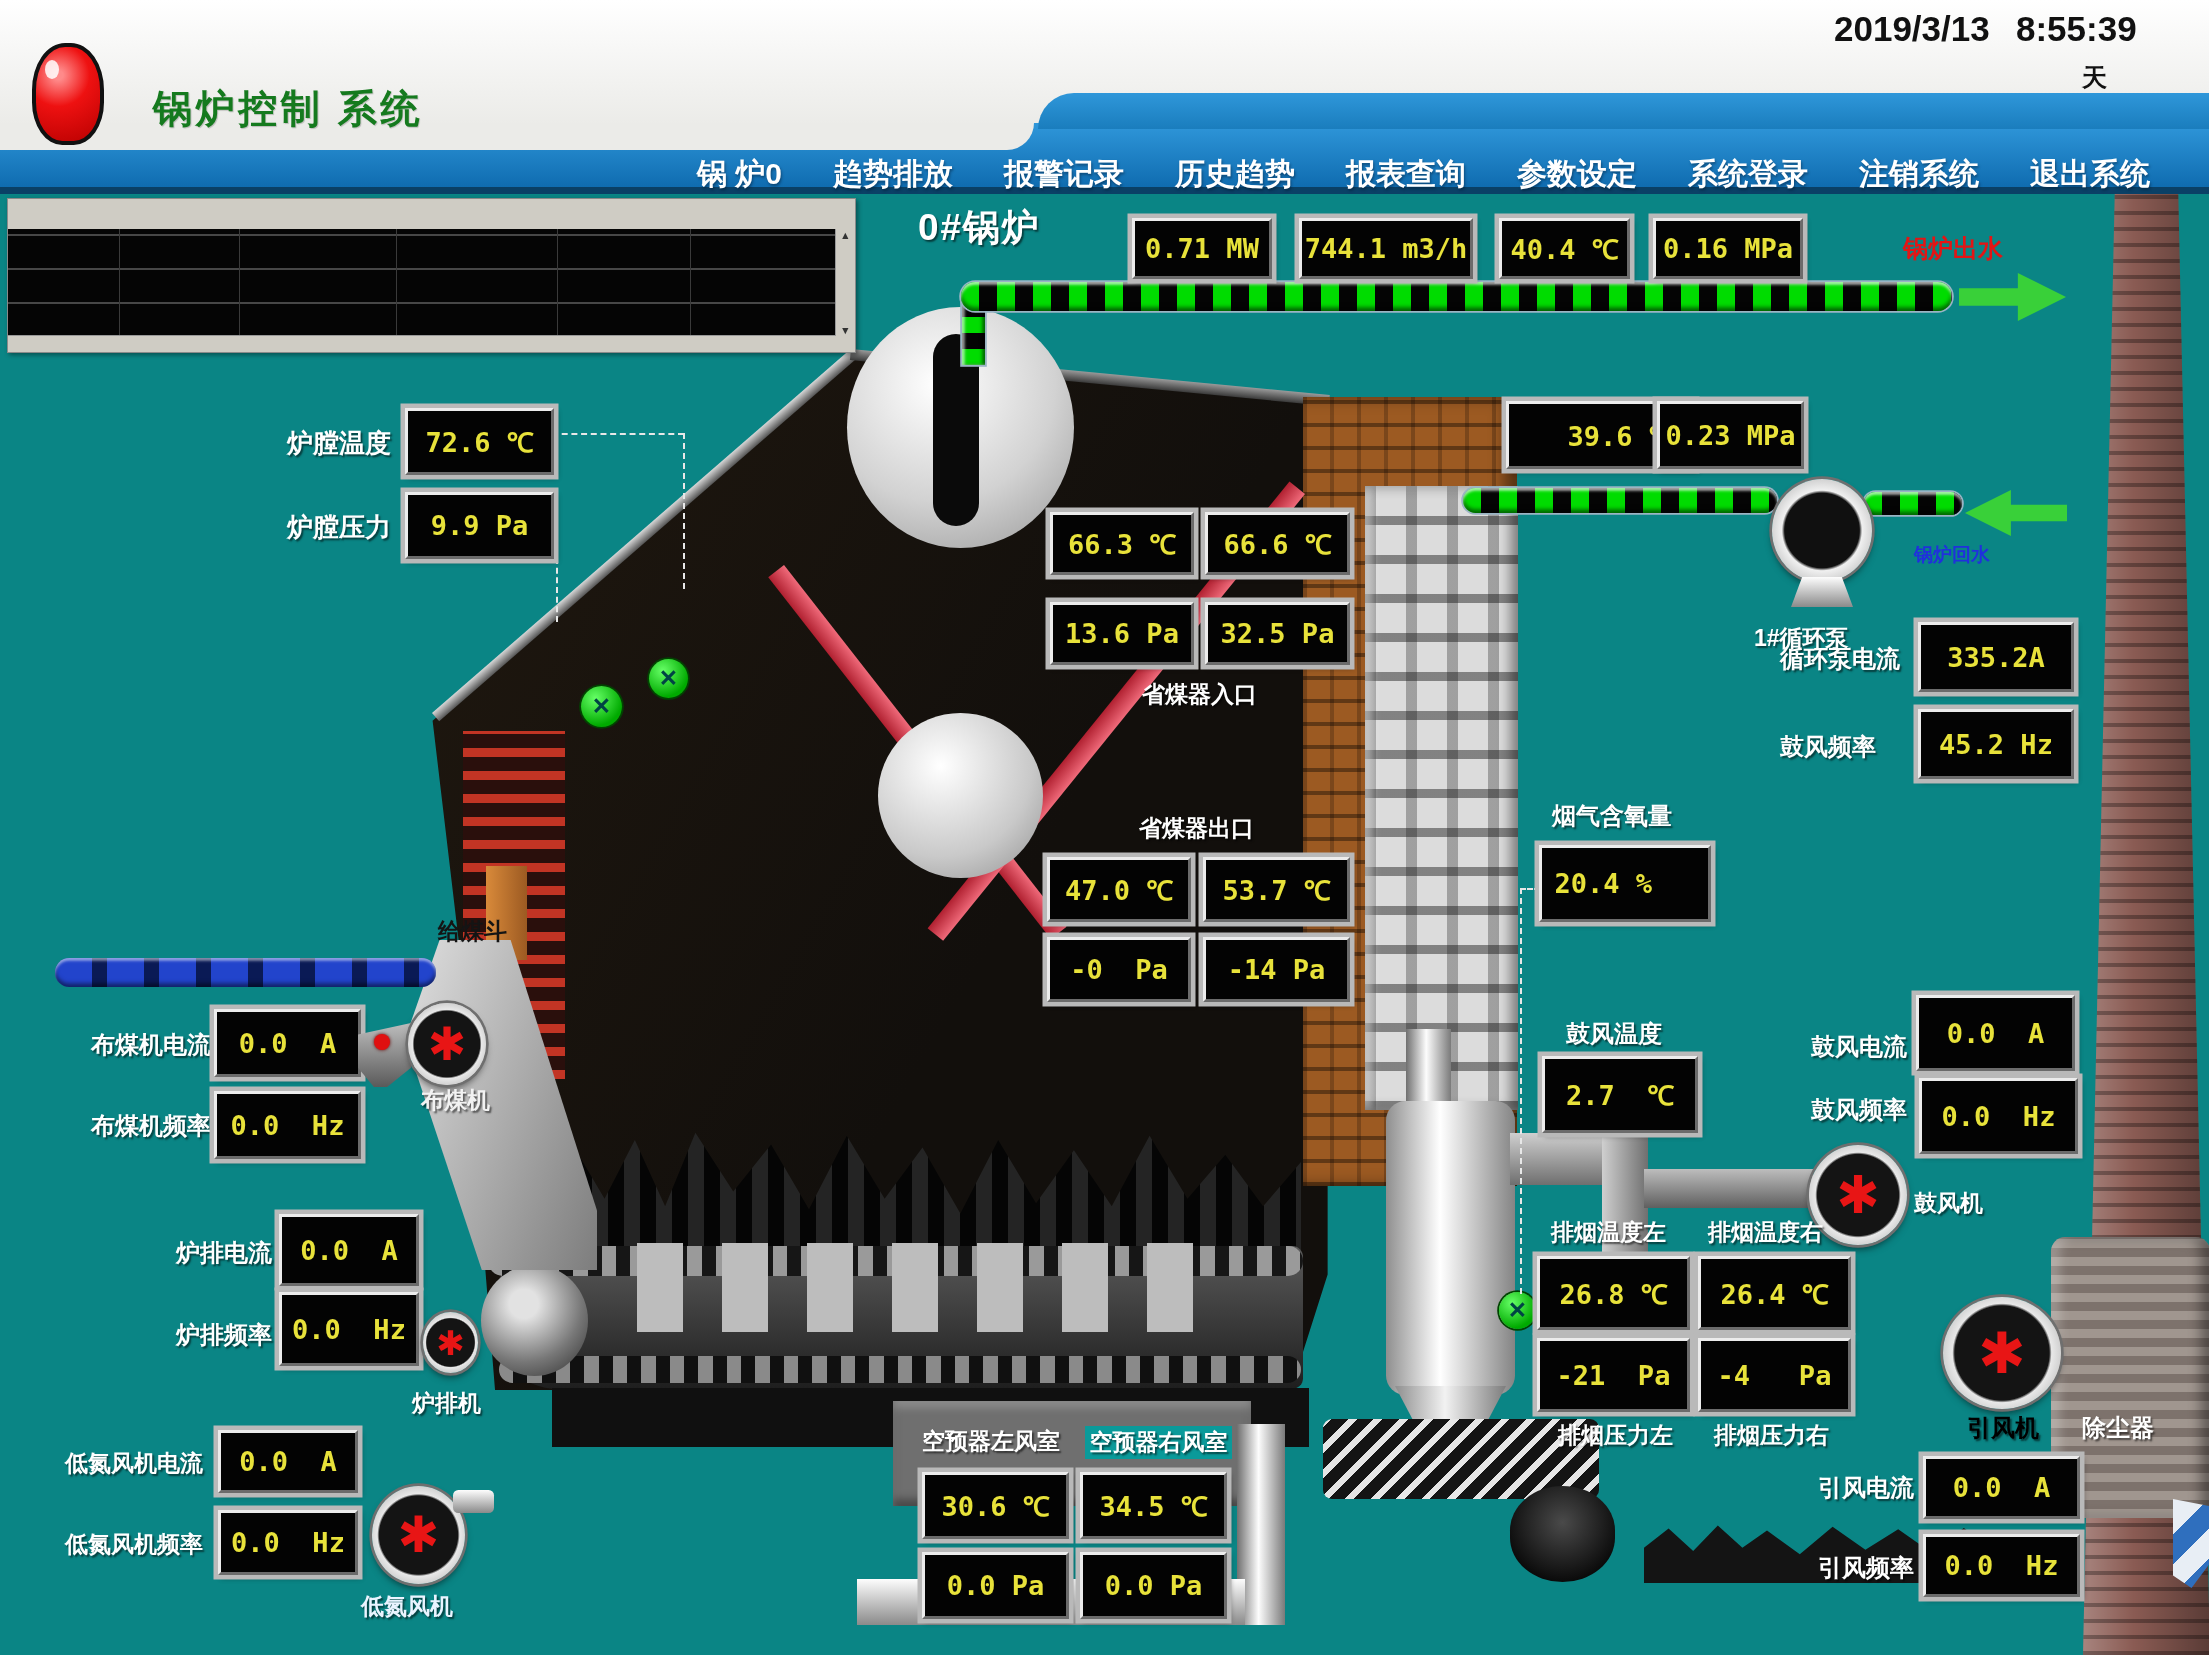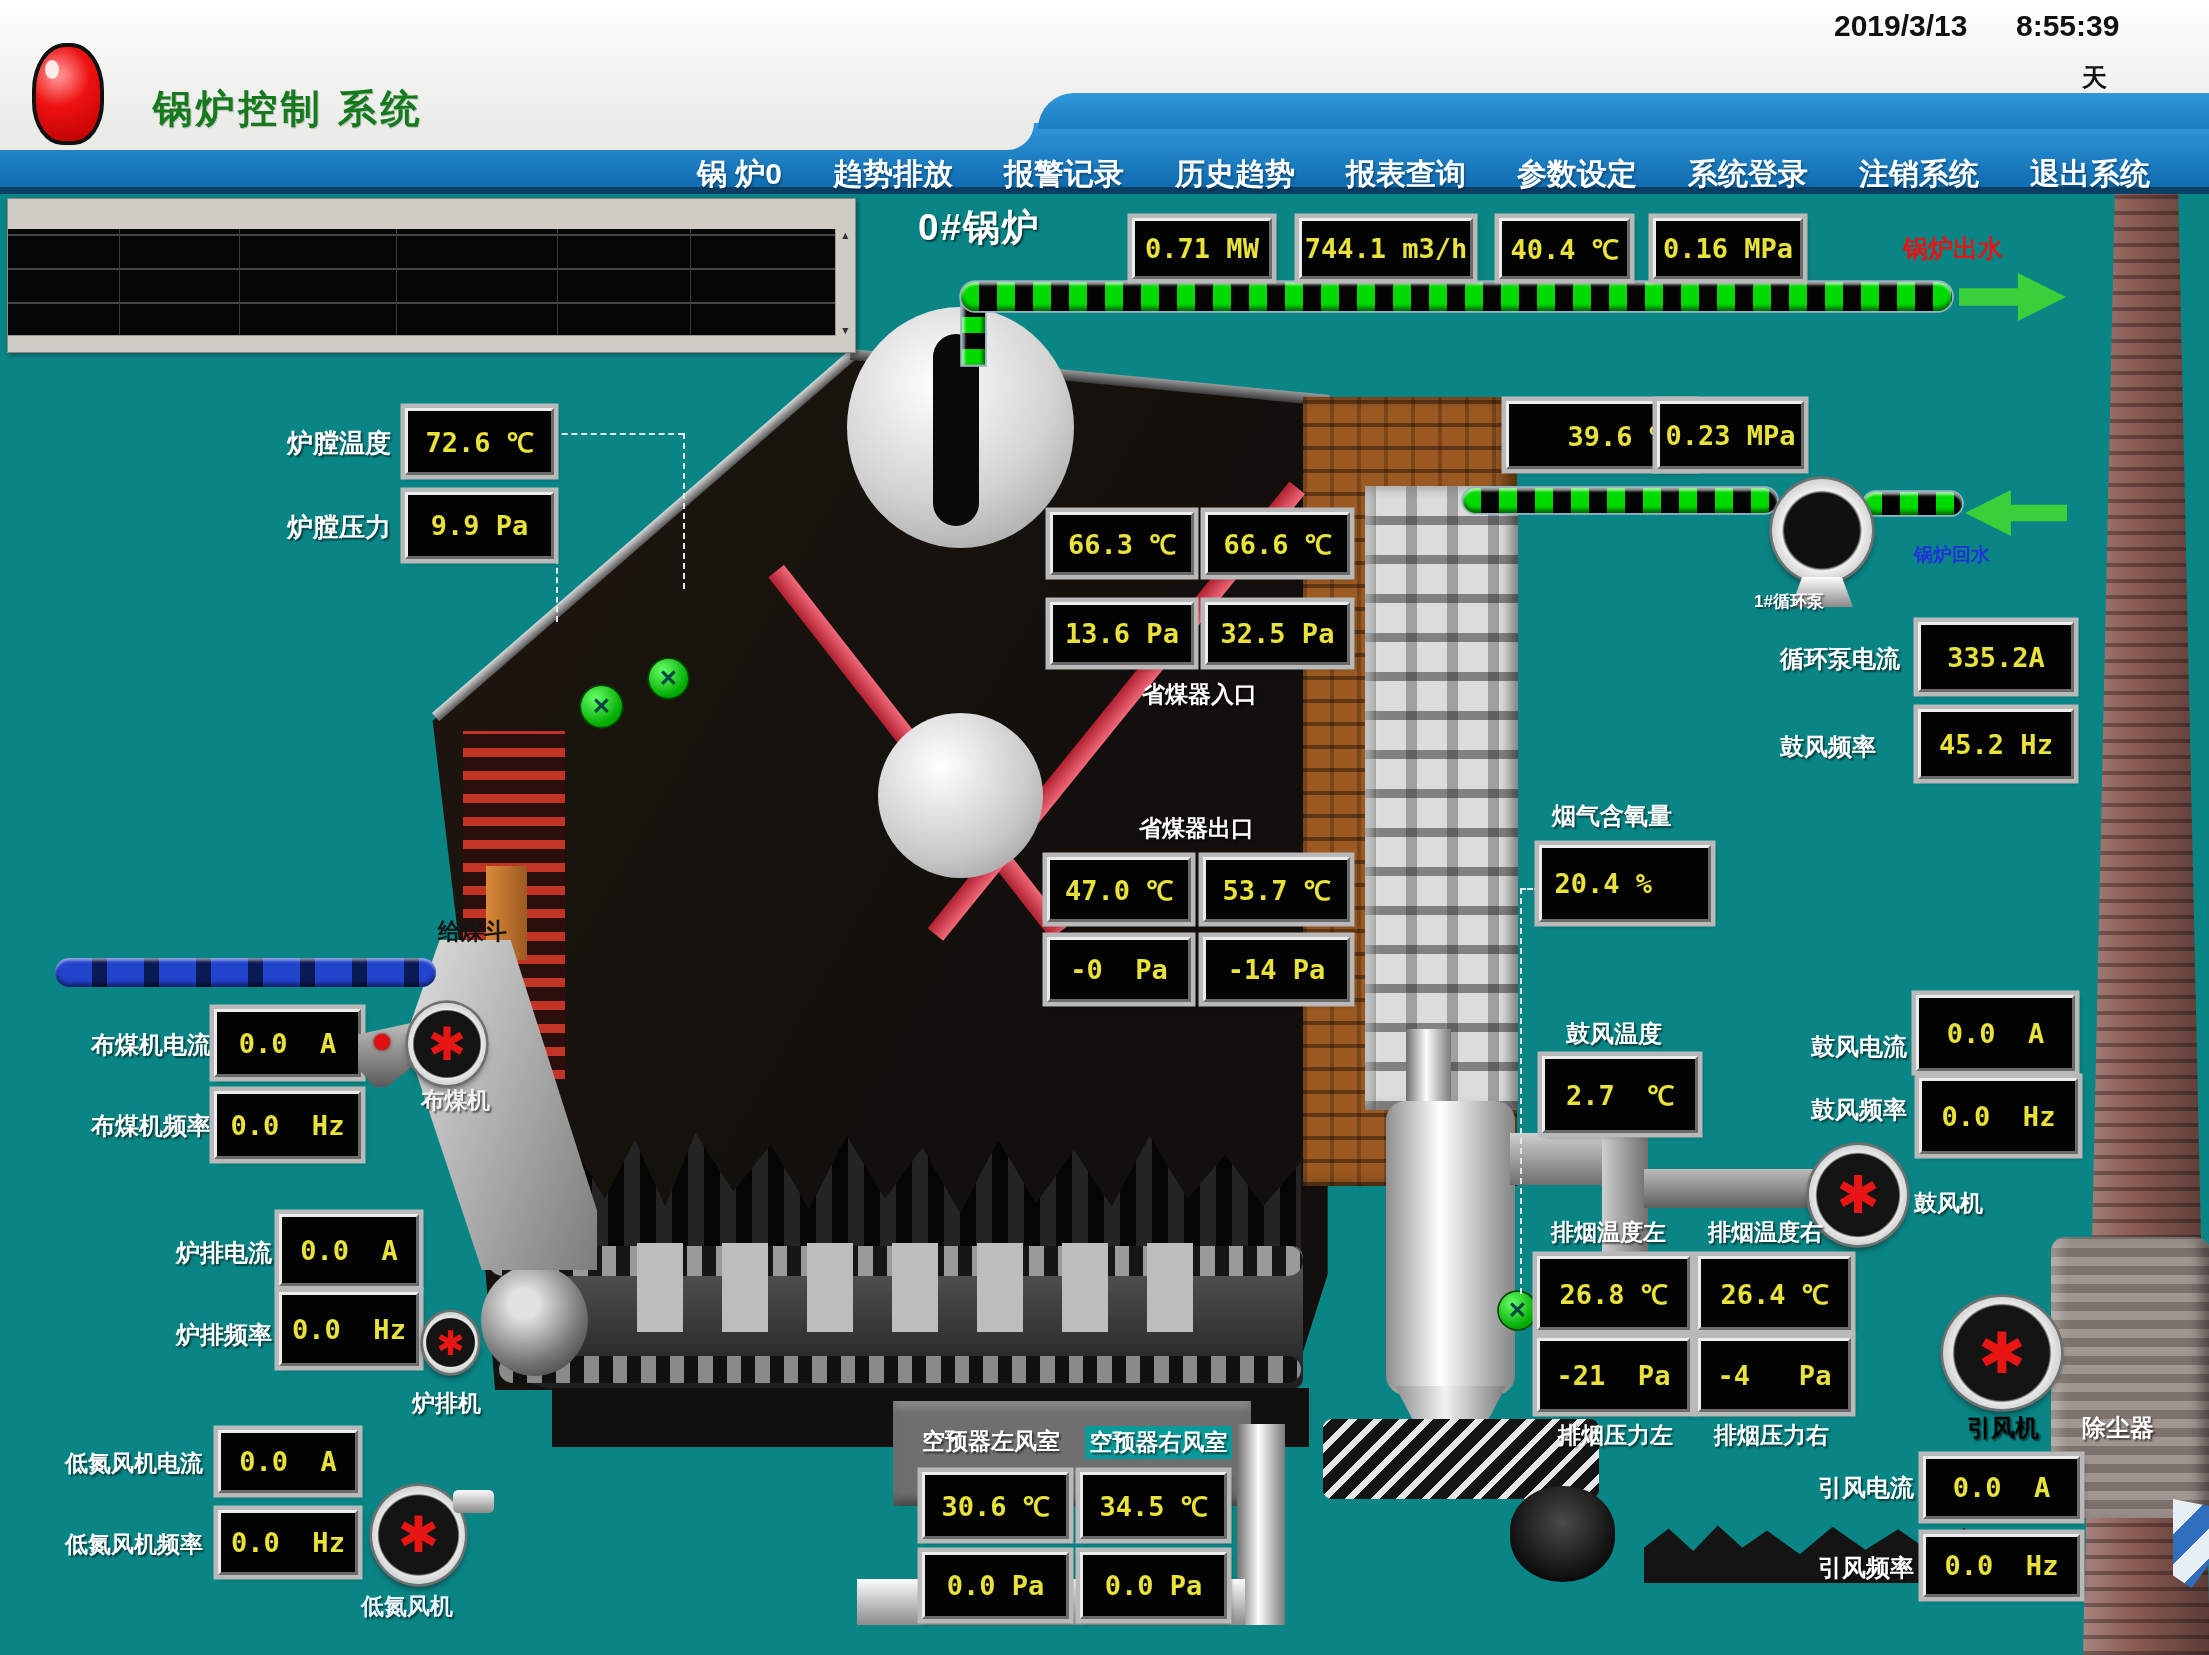--- a/index.html
+++ b/index.html
@@ -45,21 +45,21 @@
              background:#ebebe8;border-bottom-right-radius:41px;}
   .menu-item{color:#fff;font-weight:bold;font-size:30px;cursor:pointer;white-space:nowrap;
              text-shadow:0.9px 1.8px 2.7px rgba(0,20,40,.45);}
   .title{position:absolute;left:153px;top:82px;font-size:39px;font-weight:bold;color:#157a1e;
          letter-spacing:3.6px;text-shadow:0.9px 0.9px 0.9px rgba(0,0,0,.2);}
   .lamp{position:absolute;left:32px;top:43px;width:64px;height:94px;
         background:radial-gradient(circle at 35% 30%,#ff8a8a 6%,#ee1111 40%,#b80000);
         border:4.5px solid #111;border-radius:46% 46% 42% 42%;}
   .lamp::after{content:"";position:absolute;left:9px;top:12.5px;width:14.3px;height:19.6px;
         background:#fff;border-radius:50%;opacity:.85;}
-  .clock{position:absolute;font-weight:bold;color:#111;font-size:30px;}
+  .clock{position:absolute;font-weight:bold;color:#111;font-size:35px;}
   
   .alarm{position:absolute;left:7.1px;top:198px;width:847px;height:153px;background:#cfccc4;
          border:1.8px solid #8a8a8a;box-shadow:1.8px 1.8px 4.5px rgba(0,0,0,.4);}
   .alarm-head{display:flex;height:30px;background:linear-gradient(#e9e6df,#cac6bc);
               color:#151515;font-size:17px;font-weight:bold;align-items:center;}
   .alarm-head>div{border-right:0.9px solid #918e86;height:100%;display:flex;align-items:center;justify-content:center;}
   .alarm-body{position:absolute;left:0;top:30px;right:19.6px;bottom:16px;background:#050505;
               display:flex;
               background-image:repeating-linear-gradient(0deg,transparent 0 32px,#474747 32px 34px);}
   .alarm-body>div{border-right:0.9px solid #3a3a3a;height:100%;}
@@ -175,21 +175,21 @@
 
   <div class="pipe-h" style="left:1463px;top:488px;width:314px;height:25px;"></div>
   <div class="pipe-h" style="left:1864px;top:492px;width:98px;height:23px;"></div>
   <div class="arrow-l" style="left:1965px;top:490px;width:102px;height:46px;"></div>
   <div class="lbl" style="left:1914px;top:542px;color:#2030dd;font-size:19px;text-shadow:none;">锅炉回水</div>
 
   <div class="fan pump-green" style="left:1772px;top:479px;width:100px;height:103px;font-size:0;
               background:radial-gradient(circle,#101010 52%,#f0f0f0 56%,#9a9a9a);"></div>
   <style>.pump-green{font-size:55px;}</style>
   <div class="shape metal-h" style="left:1791px;top:577px;width:62px;height:30px;clip-path:polygon(18% 0,82% 0,100% 100%,0 100%);"></div>
-  <div class="lbl" style="left:1754px;top:590px;font-size:17px;">1#循环泵</div>
+  <div class="lbl" style="left:1754px;top:623px;font-size:23px;">1#循环泵</div>
 
   <div class="valve" style="left:581px;top:686px;width:41px;height:41px;"></div>
   <div class="valve" style="left:649px;top:659px;width:39px;height:39px;"></div>
   <div class="valve" style="left:1499px;top:1292px;width:37px;height:37px;"></div>
   <div class="dash-h" style="left:552px;top:433px;width:132px;"></div>
   <div class="dash-v" style="left:683px;top:433px;height:156px;"></div>
   <div class="dash-v" style="left:556px;top:558px;height:64px;"></div>
   <div class="dash-v" style="left:1520px;top:888px;height:406px;"></div>
   <div class="dash-h" style="left:1520px;top:888px;width:19.6px;"></div>
 

